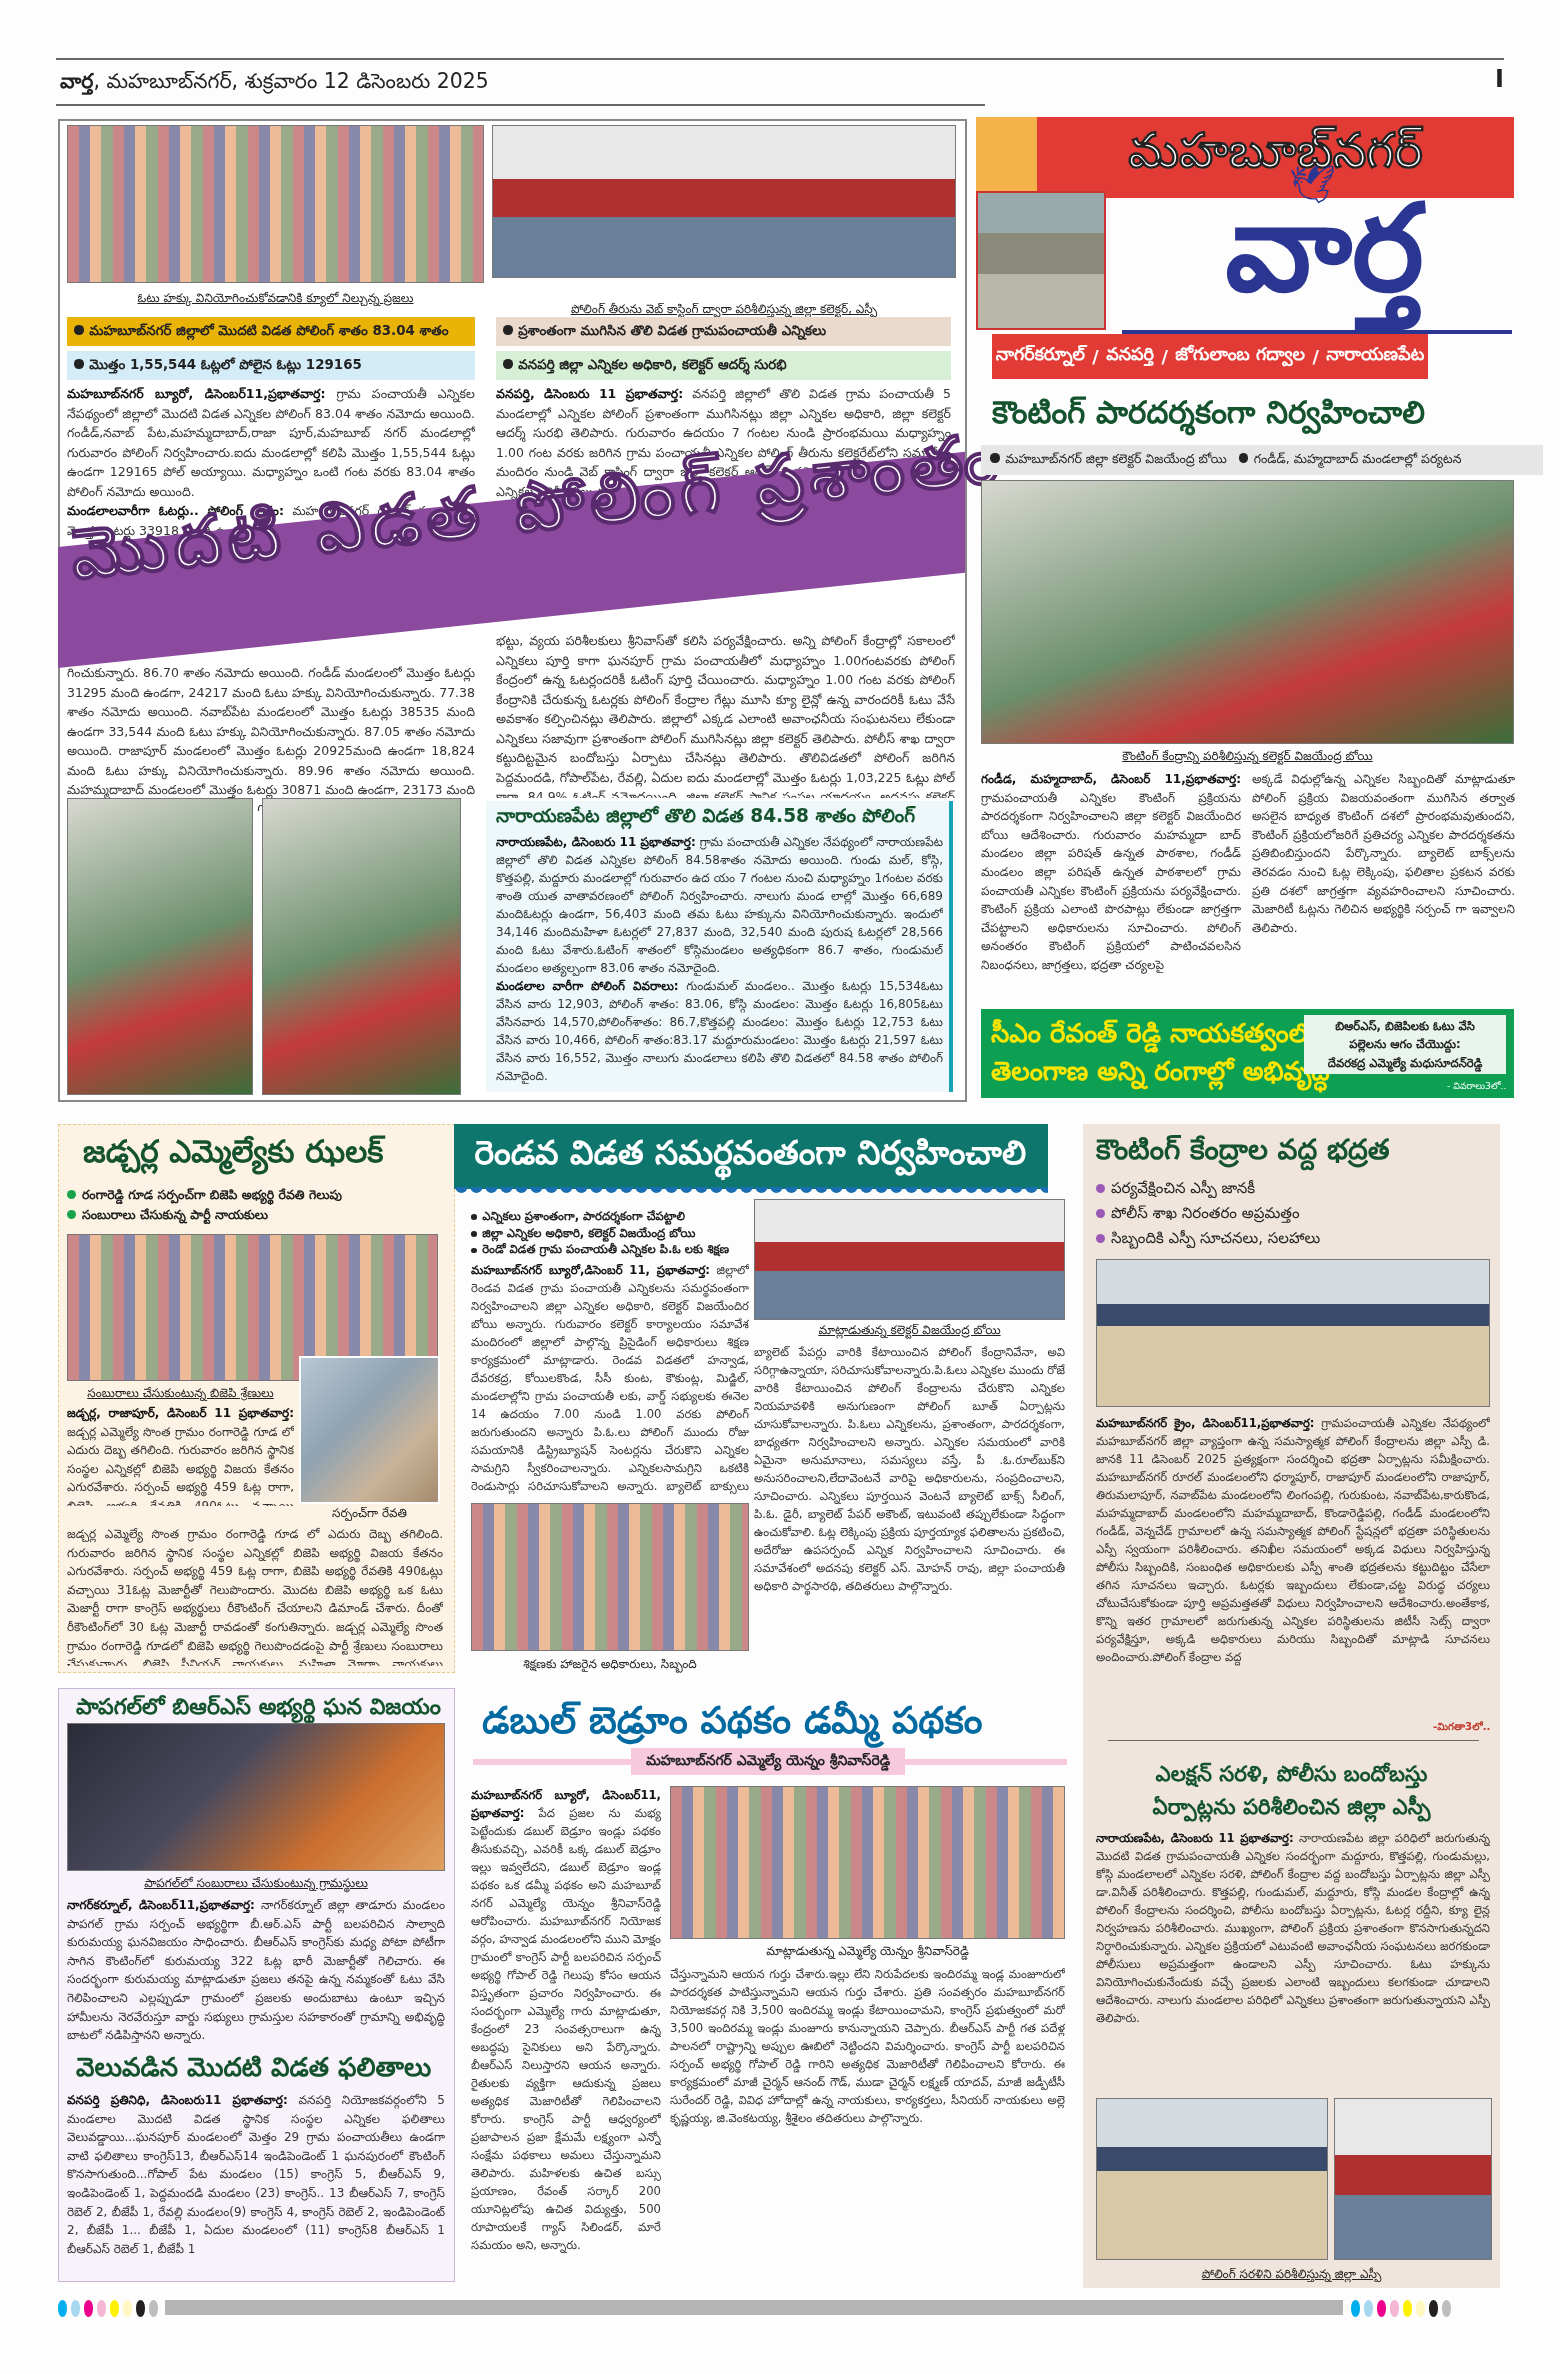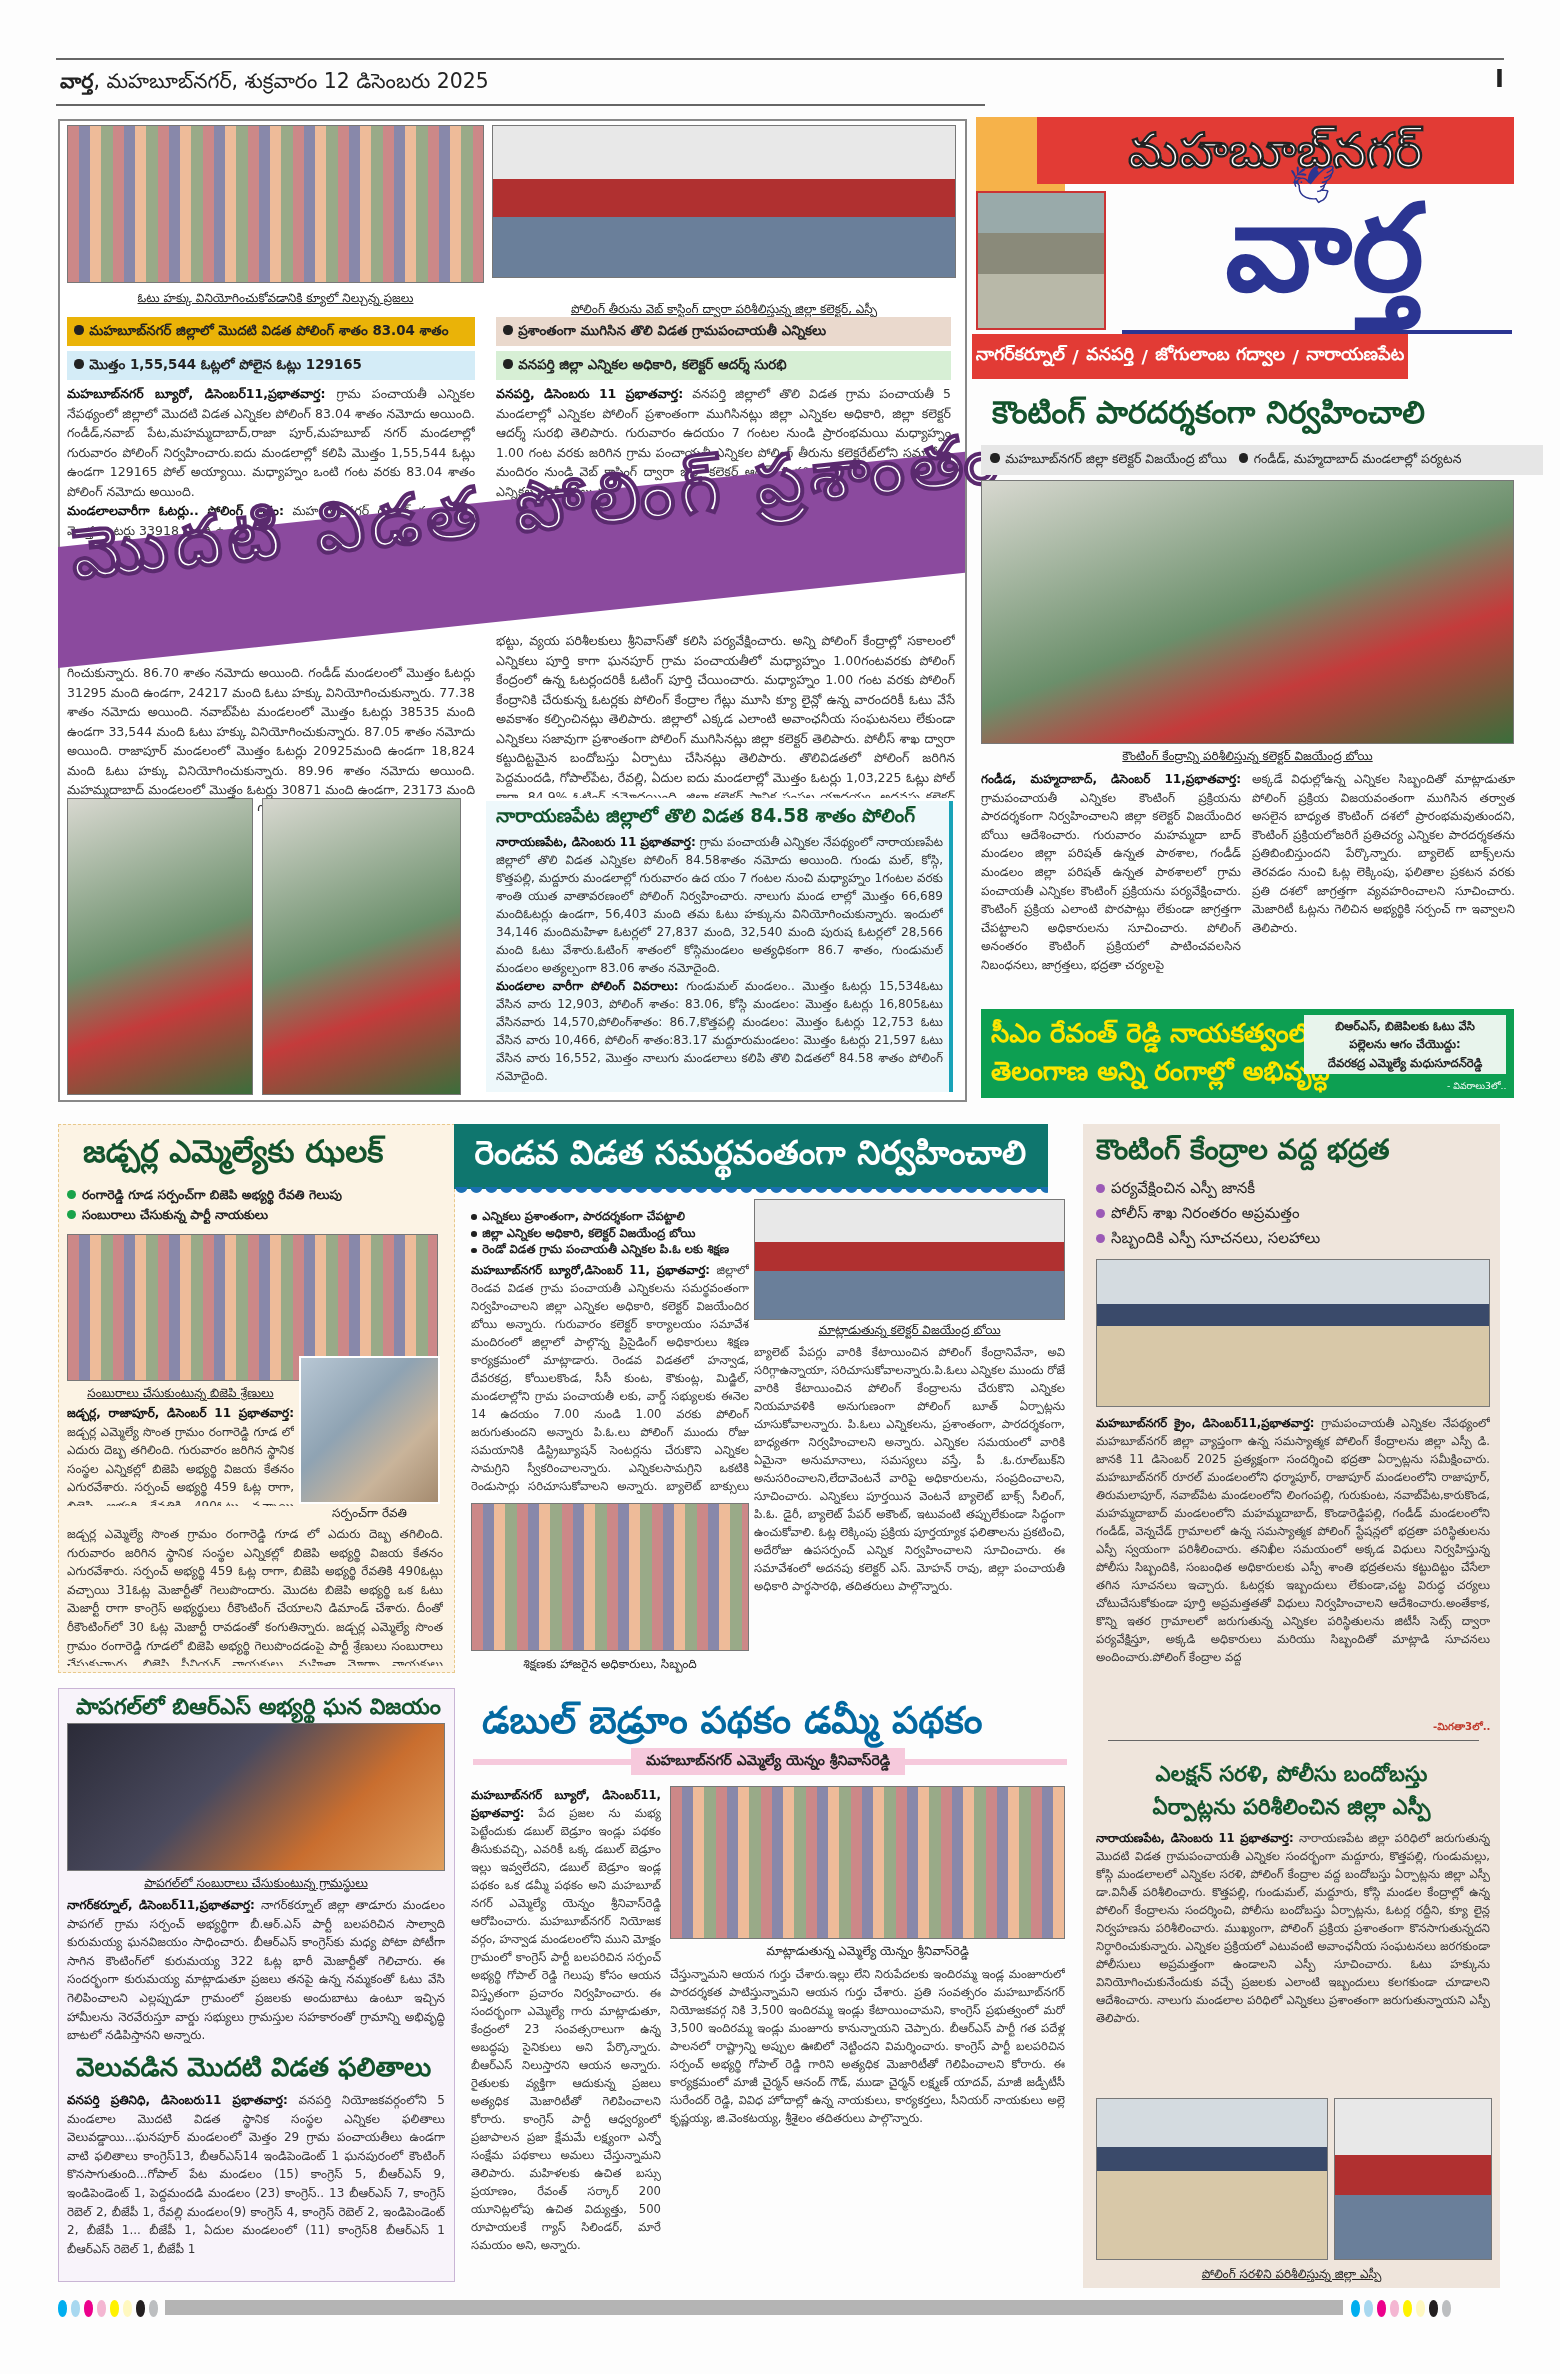--- a/index.html
+++ b/index.html
@@ -68,26 +68,26 @@
 <div class="body" style="left:496px;top:631px;width:459px;height:167px"><span>భట్టు, వ్యయ పరిశీలకులు శ్రీనివాస్‌తో కలిసి పర్యవేక్షించారు. అన్ని పోలింగ్ కేంద్రాల్లో సకాలంలో ఎన్నికలు పూర్తి కాగా ఘనపూర్ గ్రామ పంచాయతీలో మధ్యాహ్నం 1.00గంటవరకు పోలింగ్ కేంద్రంలో ఉన్న ఓటర్లందరికీ ఓటింగ్ పూర్తి చేయించారు. మధ్యాహ్నం 1.00 గంట వరకు పోలింగ్ కేంద్రానికి చేరుకున్న ఓటర్లకు పోలింగ్ కేంద్రాల గేట్లు మూసి క్యూ లైన్లో ఉన్న వారందరికీ ఓటు వేసే అవకాశం కల్పించినట్లు తెలిపారు. జిల్లాలో ఎక్కడ ఎలాంటి అవాంఛనీయ సంఘటనలు లేకుండా ఎన్నికలు సజావుగా ప్రశాంతంగా పోలింగ్ ముగిసినట్లు జిల్లా కలెక్టర్ తెలిపారు. పోలీస్ శాఖ ద్వారా కట్టుదిట్టమైన బందోబస్తు ఏర్పాటు చేసినట్లు తెలిపారు. తొలివిడతలో పోలింగ్ జరిగిన పెద్దమందడి, గోపాల్‌పేట, రేవల్లి, ఏదుల ఐదు మండలాల్లో మొత్తం ఓటర్లు 1,03,225 ఓట్లు పోల్ కాగా, 84.9% ఓటింగ్ నమోదయింది. జిల్లా కలెక్టర్ స్థానిక సంస్థల యాదయ్య, అదనపు కలెక్టర్ రెవెన్యూ ఖీమ్య నాయక్, ఇతర అధికారులు తదితరులు కలెక్టర్ వెంట ఉన్నారు.</span></div>
 
 <div class="photo green" style="left:67px;top:798px;width:186px;height:297px"></div>
 <div class="photo green" style="left:262px;top:798px;width:199px;height:297px"></div>
 
 <div class="abs" style="left:486px;top:801px;width:467px;height:291px;background:#eef8fb;border-right:4.6px solid #1aa3b8"></div>
 <div class="hl" style="left:496px;top:805px;font-size:18.6px">నారాయణపేట జిల్లాలో తొలి విడత 84.58 శాతం పోలింగ్</div>
 <div class="body" style="left:496px;top:833px;width:447px;height:256px;font-size:12px;line-height:18px"><b>నారాయణపేట, డిసెంబరు 11 ప్రభాతవార్త:</b> <span>గ్రామ పంచాయతీ ఎన్నికల నేపథ్యంలో నారాయణపేట జిల్లాలో తొలి విడత ఎన్నికల పోలింగ్ 84.58శాతం నమోదు అయింది. గుండు మల్, కోస్గి, కొత్తపల్లి, మద్దూరు మండలాల్లో గురువారం ఉద యం 7 గంటల నుంచి మధ్యాహ్నం 1గంటల వరకు శాంతి యుత వాతావరణంలో పోలింగ్ నిర్వహించారు. నాలుగు మండ లాల్లో మొత్తం 66,689 మందిఓటర్లు ఉండగా, 56,403 మంది తమ ఓటు హక్కును వినియోగించుకున్నారు. ఇందులో 34,146 మందిమహిళా ఓటర్లలో 27,837 మంది, 32,540 మంది పురుష ఓటర్లలో 28,566 మంది ఓటు వేశారు.ఓటింగ్ శాతంలో కోస్గిమండలం అత్యధికంగా 86.7 శాతం, గుండుమల్ మండలం అత్యల్పంగా 83.06 శాతం నమోదైంది.</span><br><b>మండలాల వారీగా పోలింగ్ వివరాలు:</b> <span>గుండుమల్ మండలం.. మొత్తం ఓటర్లు 15,534ఓటు వేసిన వారు 12,903, పోలింగ్ శాతం: 83.06, కోస్గి మండలం: మొత్తం ఓటర్లు 16,805ఓటు వేసినవారు 14,570,పోలింగ్‌శాతం: 86.7,కొత్తపల్లి మండలం: మొత్తం ఓటర్లు 12,753 ఓటు వేసిన వారు 10,466, పోలింగ్ శాతం:83.17 మద్దూరుమండలం: మొత్తం ఓటర్లు 21,597 ఓటు వేసిన వారు 16,552, మొత్తం నాలుగు మండలాలు కలిపి తొలి విడతలో 84.58 శాతం పోలింగ్ నమోదైంది.</span></div>
 
 <div class="mast-orange"></div>
-<div class="mast-red" style="left:1037px;top:117px;width:477px;height:67px;font-size:48px;font-weight:bold;text-align:center;line-height:67px;-webkit-text-stroke:0.9px #222">మహబూబ్‌నగర్</div>
+<div class="mast-red" style="left:1037px;top:117px;width:477px;height:81px;font-size:48px;font-weight:bold;text-align:center;line-height:67px;-webkit-text-stroke:0.9px #222">మహబూబ్‌నగర్</div>
 <div class="photo dam" style="left:976px;top:191px;width:130px;height:139px;border:2.8px solid #c33"></div>
 <div class="abs" style="left:1139px;top:165px;width:371px;height:167px;color:#2b3592;font-size:121px;font-weight:bold;text-align:center;line-height:167px">వార్త</div>
 <div class="abs" style="left:1289px;top:163px;font-size:37px;color:#2b3592">🕊</div>
 <div class="abs" style="left:1122px;top:330px;width:390px;height:3.7px;background:#2b3592"></div>
-<div class="mast-red" style="left:972px;top:334px;width:436px;height:45px;display:flex;align-items:center;justify-content:space-around;font-size:17.6px;font-weight:bold">
+<div class="mast-red" style="left:992px;top:334px;width:436px;height:45px;display:flex;align-items:center;justify-content:space-around;font-size:17.6px;font-weight:bold">
   <span>నాగర్‌కర్నూల్</span>
     <span>/</span>
   <span>వనపర్తి</span>
     <span>/</span>
   <span>జోగులాంబ గద్వాల</span>
     <span>/</span>
   <span>నారాయణపేట</span>
 </div>
 
 <div class="hl" style="left:992px;top:394px;font-size:31px">కౌంటింగ్ పారదర్శకంగా నిర్వహించాలి</div>

